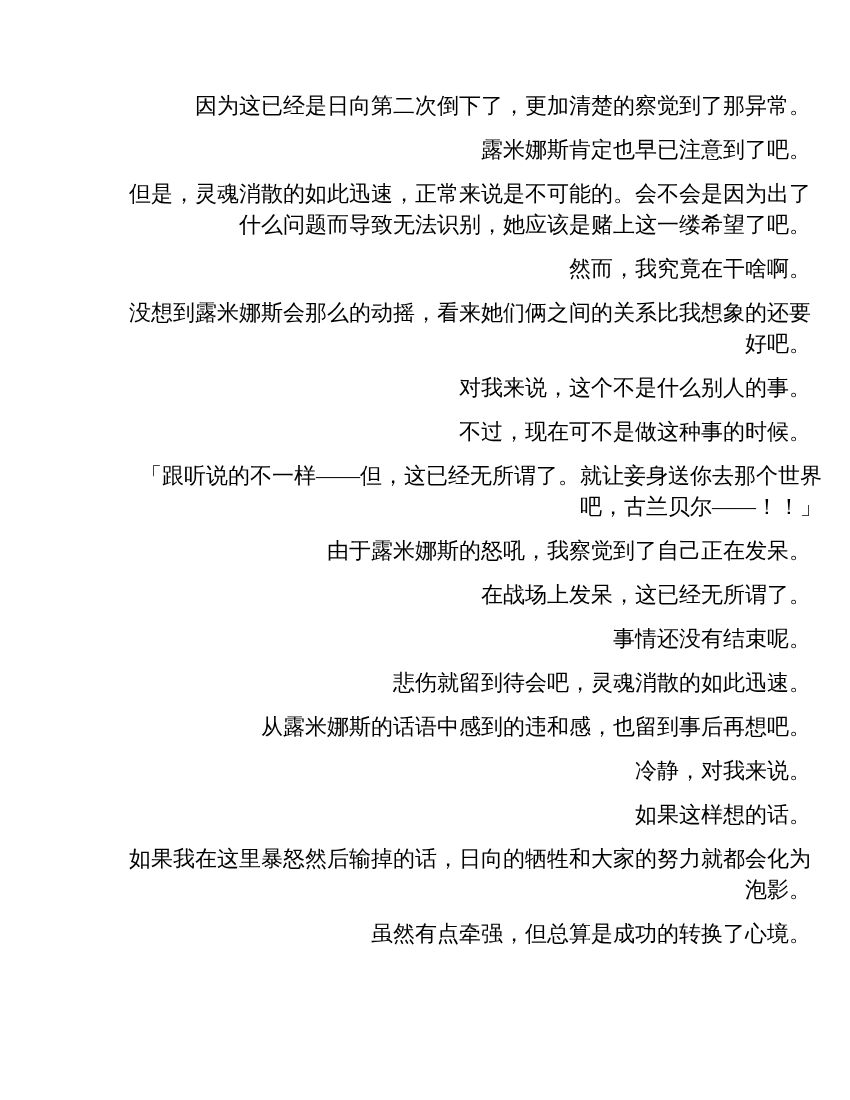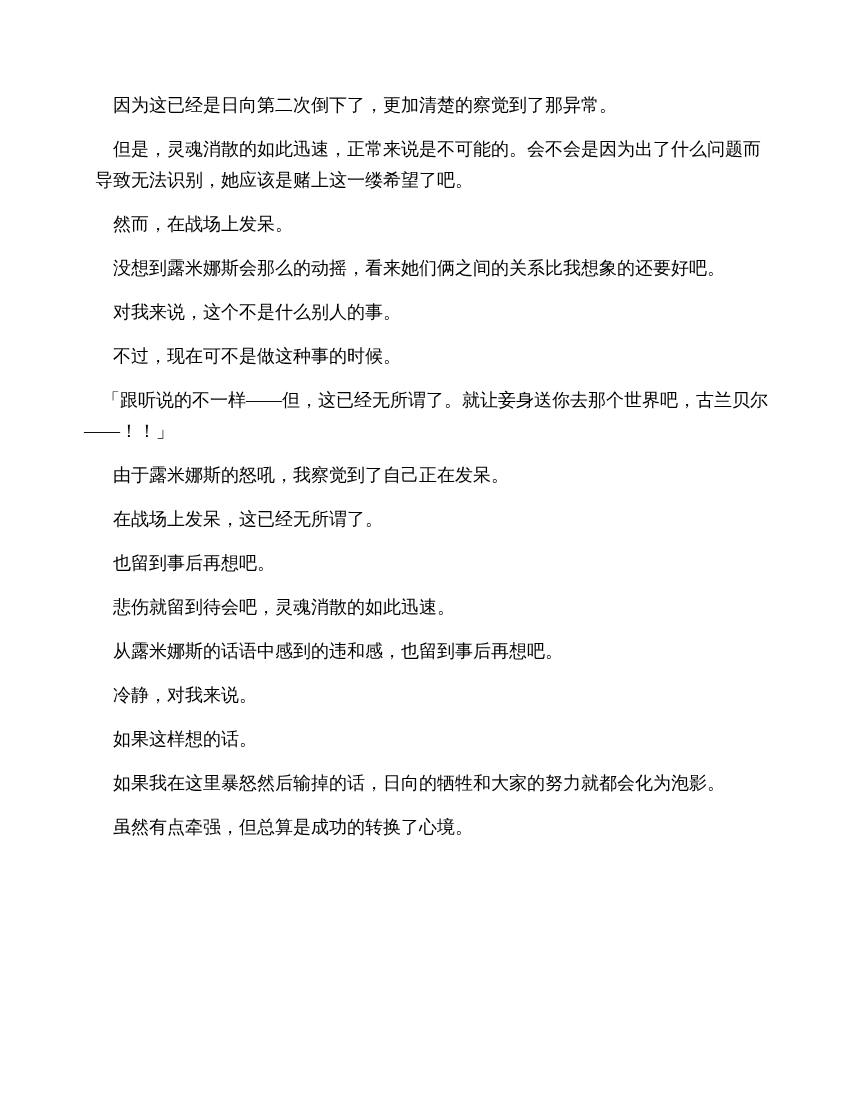--- a/index.html
+++ b/index.html
@@ -9,52 +9,53 @@
   }
   body {
     width: 850px;
     height: 1100px;
     overflow: hidden;
   }
   .page {
     box-sizing: border-box;
     width: 850px;
     min-height: 1100px;
-    padding: 90px 73px 40px 95px;
+    padding: 90px 39px 40px 95px;
     background: #ffffff;
     color: #000000;
     font-family: "Liberation Serif", "DejaVu Serif", serif;
-    font-size: 18px;
+    font-size: 22px;
     line-height: 31px;
-    text-align: left;
+    text-align: right;
   }
   .page p {
     margin: 0 0 13px 0;
     text-indent: 1em;
     word-break: normal;
   }
   
   .page p.quote {
     margin-left: -11px;
     margin-right: -11px;
   }
 </style>
 </head>
 <body>
 
 <div class="page">
   <p>因为这已经是日向第二次倒下了，更加清楚的察觉到了那异常。</p>
+  <p>露米娜斯肯定也早已注意到了吧。</p>
   <p>但是，灵魂消散的如此迅速，正常来说是不可能的。会不会是因为出了什么问题而导致无法识别，她应该是赌上这一缕希望了吧。</p>
-  <p>然而，在战场上发呆。</p>
+  <p>然而，我究竟在干啥啊。</p>
   <p>没想到露米娜斯会那么的动摇，看来她们俩之间的关系比我想象的还要好吧。</p>
   <p>对我来说，这个不是什么别人的事。</p>
   <p>不过，现在可不是做这种事的时候。</p>
   <p class="quote">「跟听说的不一样——但，这已经无所谓了。就让妾身送你去那个世界吧，古兰贝尔——！！」</p>
   <p>由于露米娜斯的怒吼，我察觉到了自己正在发呆。</p>
   <p>在战场上发呆，这已经无所谓了。</p>
-  <p>也留到事后再想吧。</p>
+  <p>事情还没有结束呢。</p>
   <p>悲伤就留到待会吧，灵魂消散的如此迅速。</p>
   <p>从露米娜斯的话语中感到的违和感，也留到事后再想吧。</p>
   <p>冷静，对我来说。</p>
   <p>如果这样想的话。</p>
   <p>如果我在这里暴怒然后输掉的话，日向的牺牲和大家的努力就都会化为泡影。</p>
   <p>虽然有点牵强，但总算是成功的转换了心境。</p>
 </div>
 
 </body></html>

